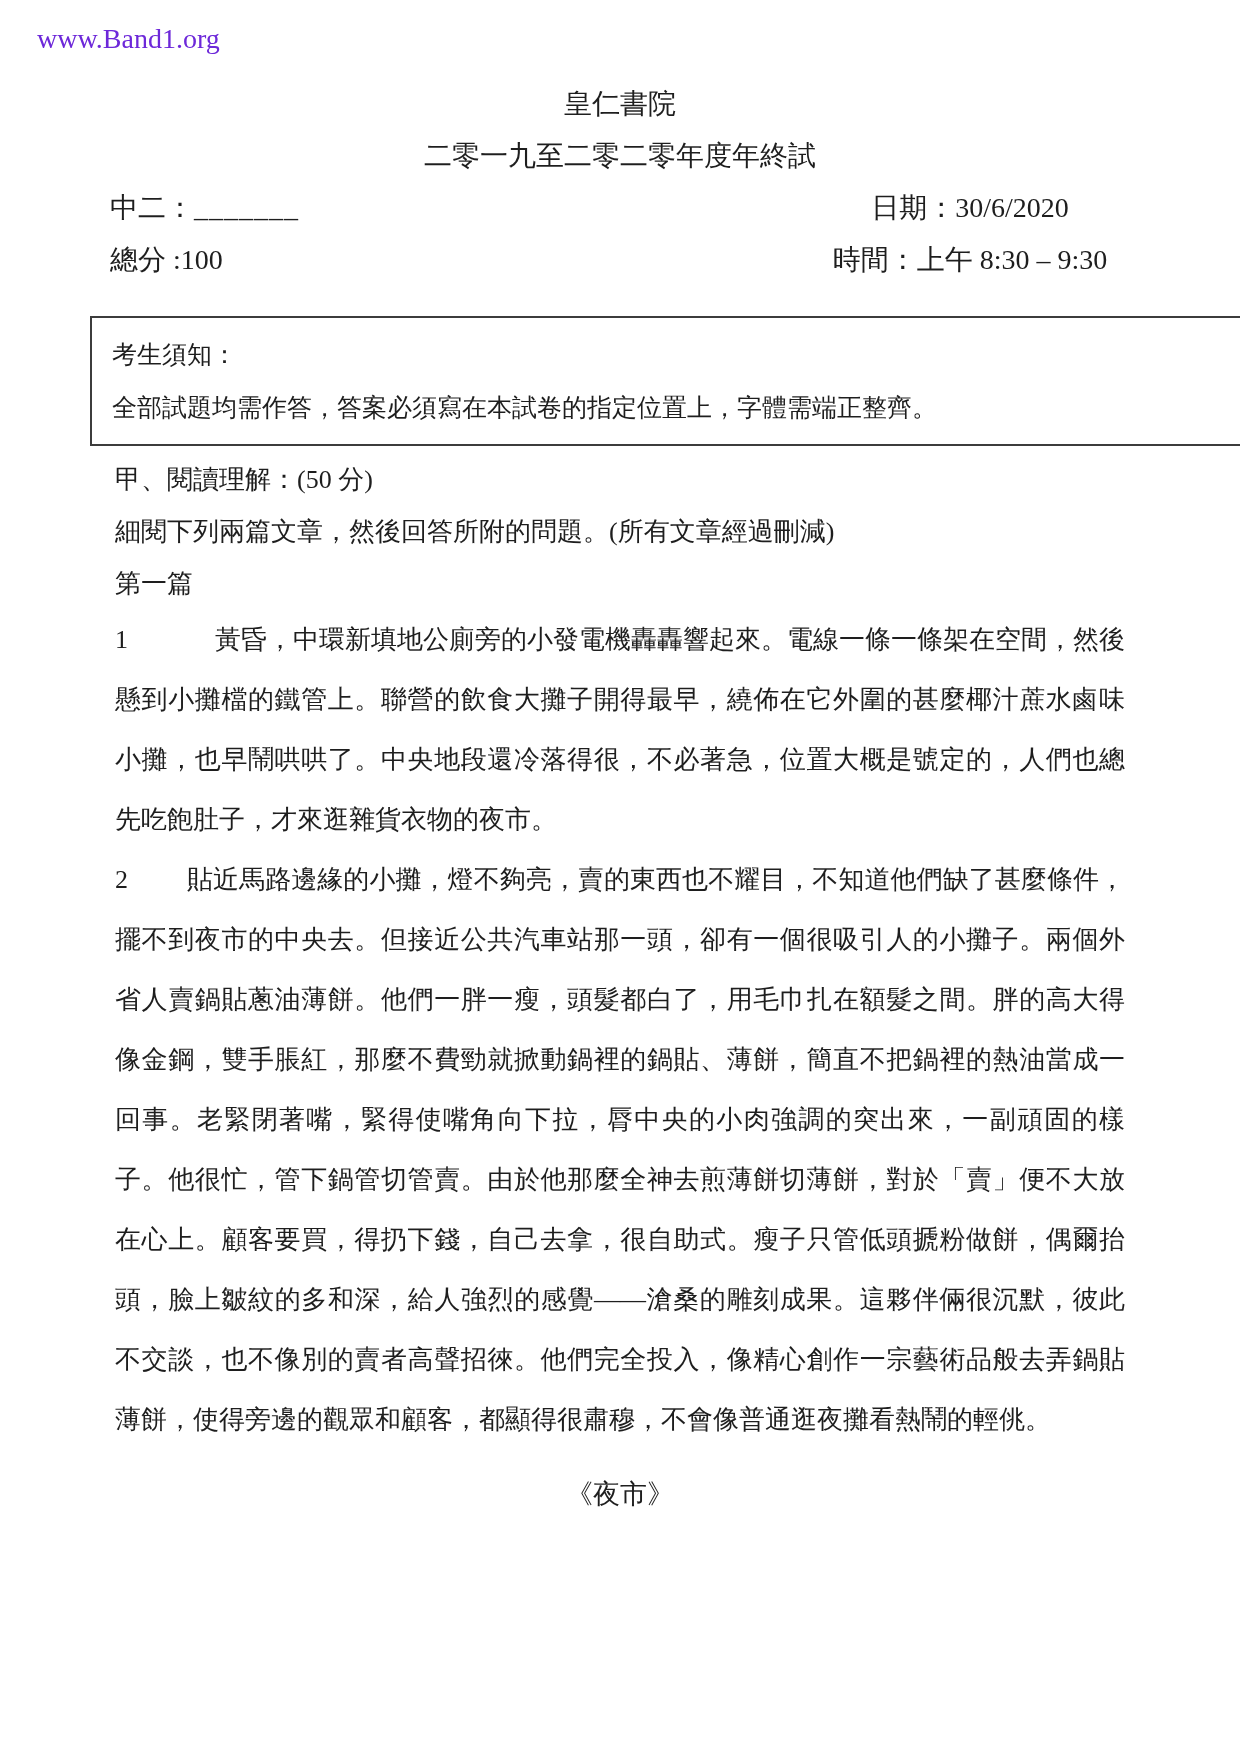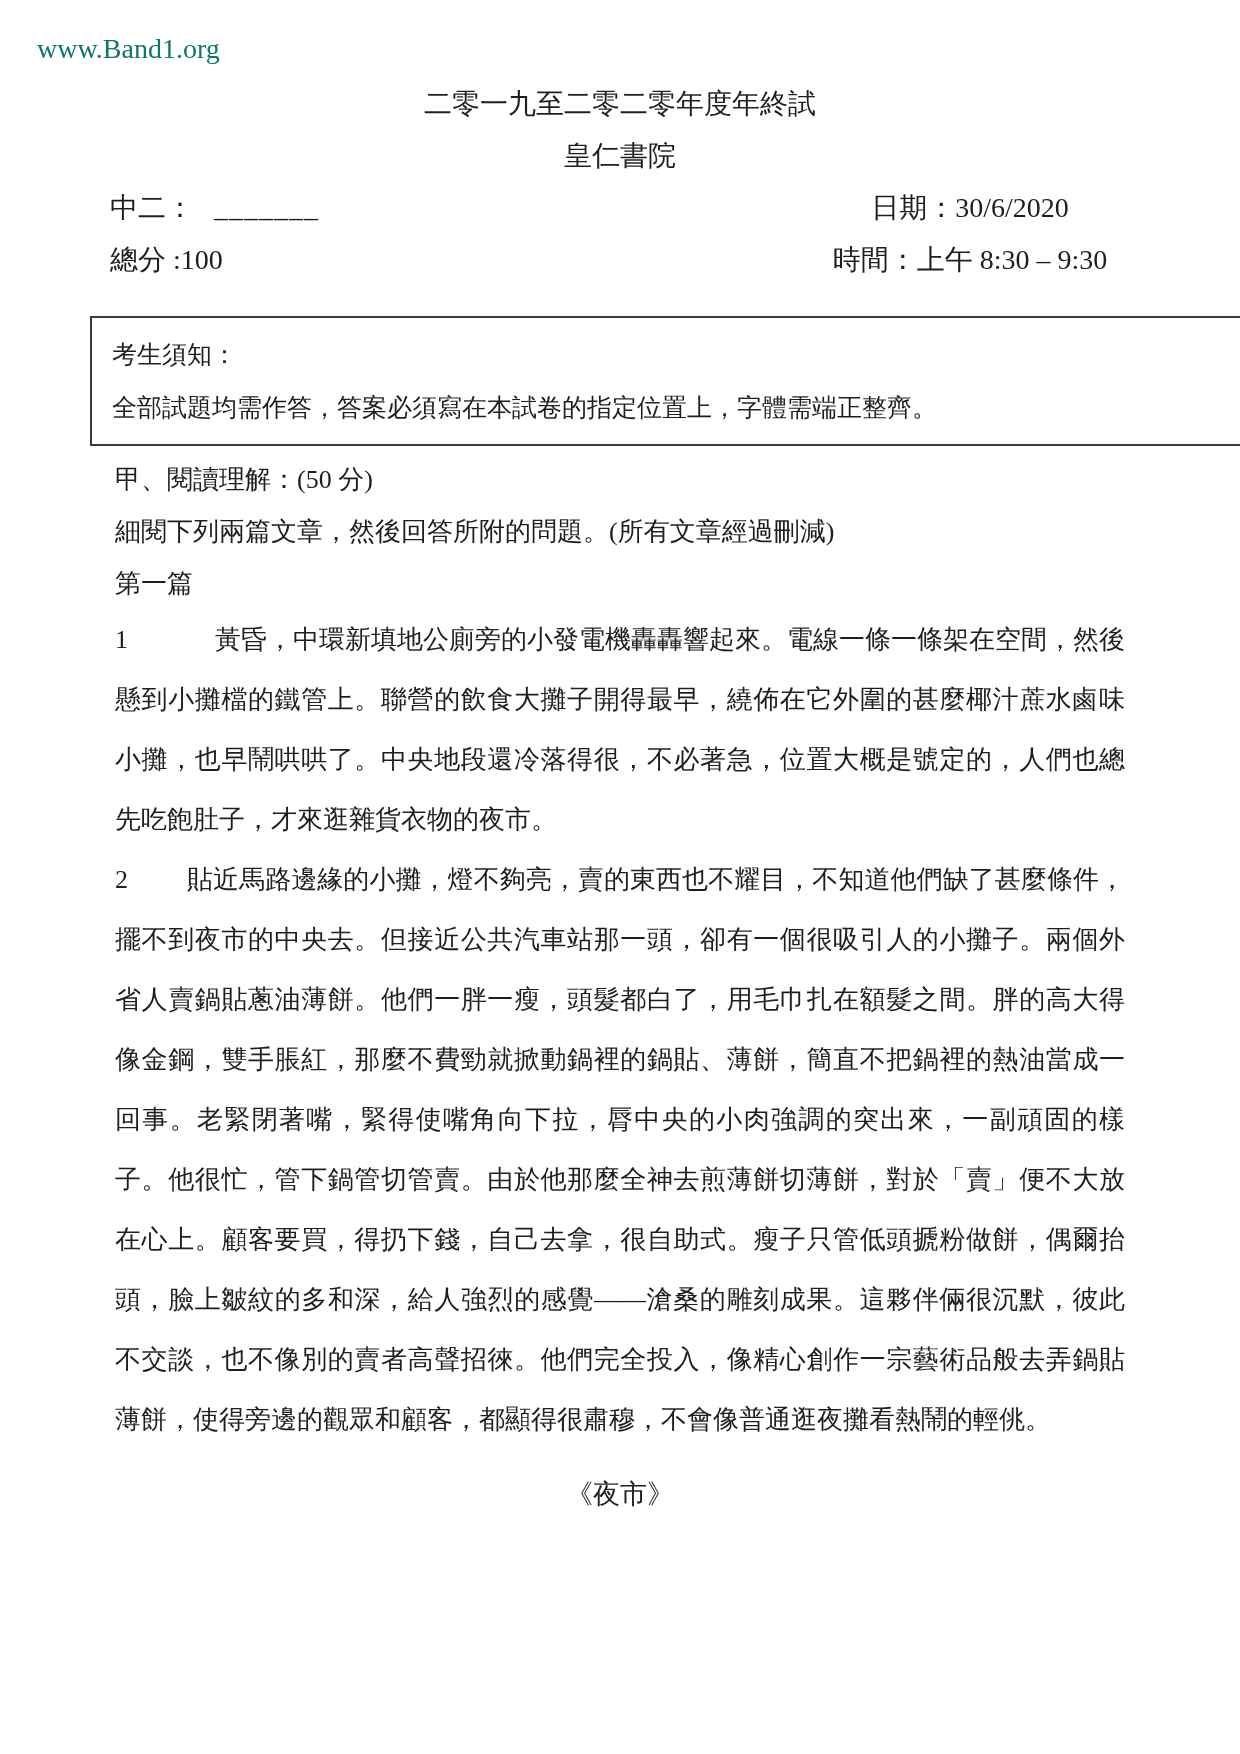--- a/index.html
+++ b/index.html
@@ -6,31 +6,31 @@
   .page {
     position:relative;
     width:1240px; height:1754px;
     margin:0 auto;
     background:#ffffff;
     color:#1e1e1e;
     font-family:"Liberation Serif","DejaVu Serif",serif;
     overflow:hidden;
   }
   .watermark {
-    position:absolute; top:32px; left:37px;
-    font-size:28px; line-height:34px; color:#0f766e;
+    position:absolute; top:22px; left:37px;
+    font-size:28px; line-height:34px; color:#6d28d9;
   }
   .titles { padding-top:78px; text-align:center; font-size:28px; }
   .title-line { line-height:52px; }
 
   .info { margin:0 0 0 110px; font-size:28px; width:1010px; }
   .info-row { display:flex; line-height:52px; }
   .info-left { width:710px; }
   .info-right { flex:1;text-align:center; }
-  .blank { letter-spacing:1px;margin-left:20px; }
+  .blank { letter-spacing:1px; }
 
   .notice-box {
     box-sizing:border-box;
     margin:30px 0 0 90px;
     width:1189px;
     border:2px solid #3c3c3c;
     padding:10px 20px;
     font-size:25px;
   }
   .notice-line { line-height:53px; text-align:justify; }
@@ -59,22 +59,22 @@
   }
 </style>
 </head>
 <body>
 
 <div class="page">
 
   <div class="watermark">www.Band1.org</div>
 
   <div class="titles">
+    <div class="title-line">皇仁書院</div>
     <div class="title-line">二零一九至二零二零年度年終試</div>
-    <div class="title-line">皇仁書院</div>
   </div>
 
   <div class="info">
     <div class="info-row">
       <div class="info-left"><span>中二：</span><span class="blank">_______</span></div>
       <div class="info-right"><span>日期：</span><span>30/6/2020</span></div>
     </div>
     <div class="info-row">
       <div class="info-left"><span>總分 :</span><span>100</span></div>
       <div class="info-right"><span>時間：</span><span>上午 8:30 – 9:30</span></div>

